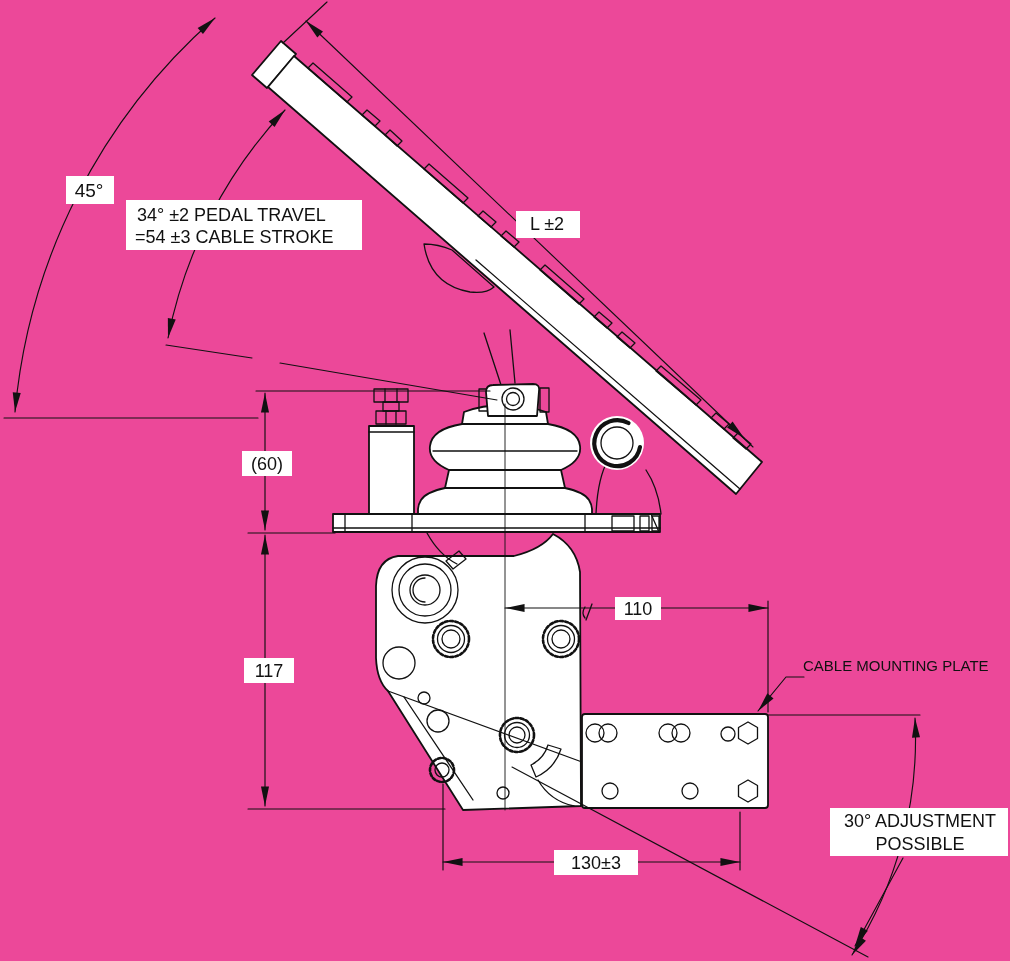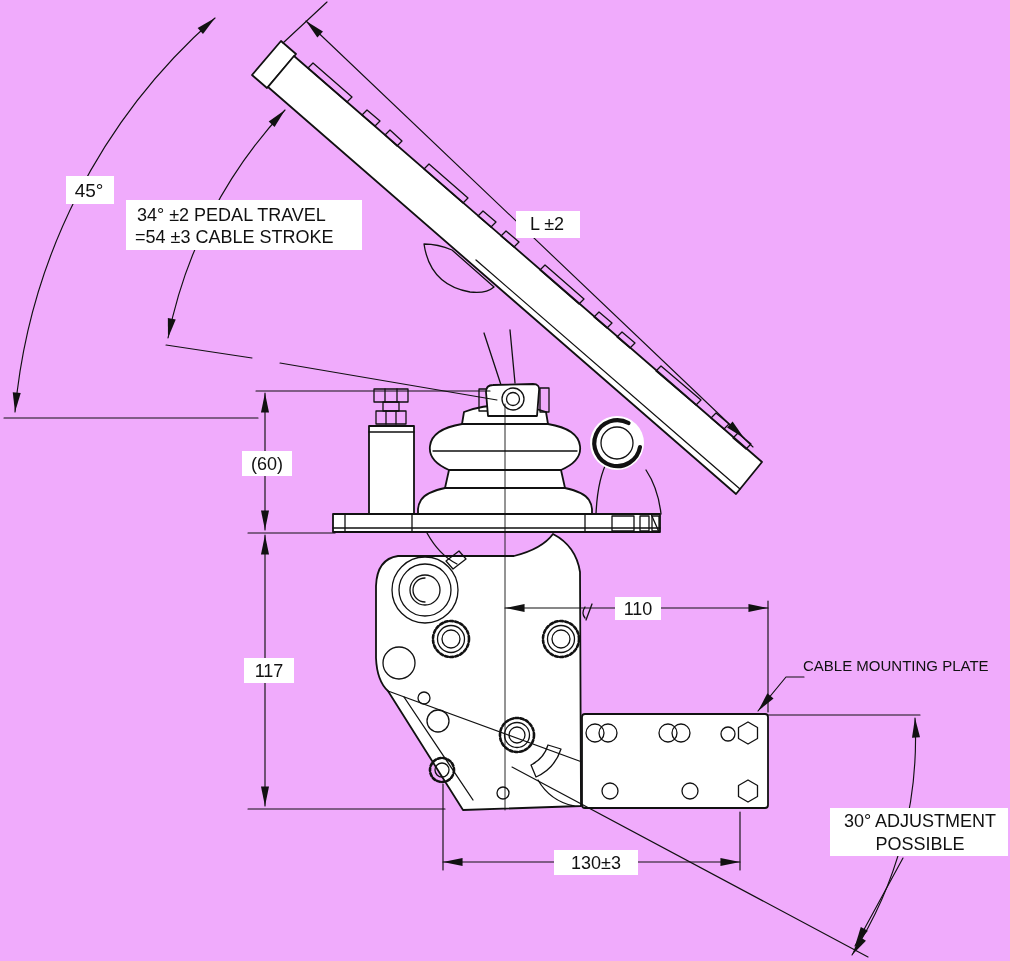--- a/index.html
+++ b/index.html
@@ -1,16 +1,16 @@
 <!DOCTYPE html>
 <html><head>
 <meta charset="utf-8">
 <style>
   html,body{margin:0;padding:0;background:#fff;}
-  .stage{position:relative;width:1010px;height:961px;background:#f0abfc;overflow:hidden;}
+  .stage{position:relative;width:1010px;height:961px;background:#ec4899;overflow:hidden;}
   svg{position:absolute;left:0;top:0;}
   svg{stroke-linecap:round;stroke-linejoin:round;}
   .ol{fill:none;stroke:#111;stroke-width:1.8;}
   .wf{fill:#fff;}
   .det{fill:none;stroke:#111;stroke-width:1.3;}
   .thin{fill:none;stroke:#111;stroke-width:1.15;}
   .cl{fill:none;stroke:#111;stroke-width:0.9;}
   .serr{fill:none;stroke:#111;stroke-width:2.6;stroke-dasharray:3 2.2;}
   .thick{fill:none;stroke:#111;stroke-width:4.2;}
   .bg{fill:#fff;stroke:none;}

